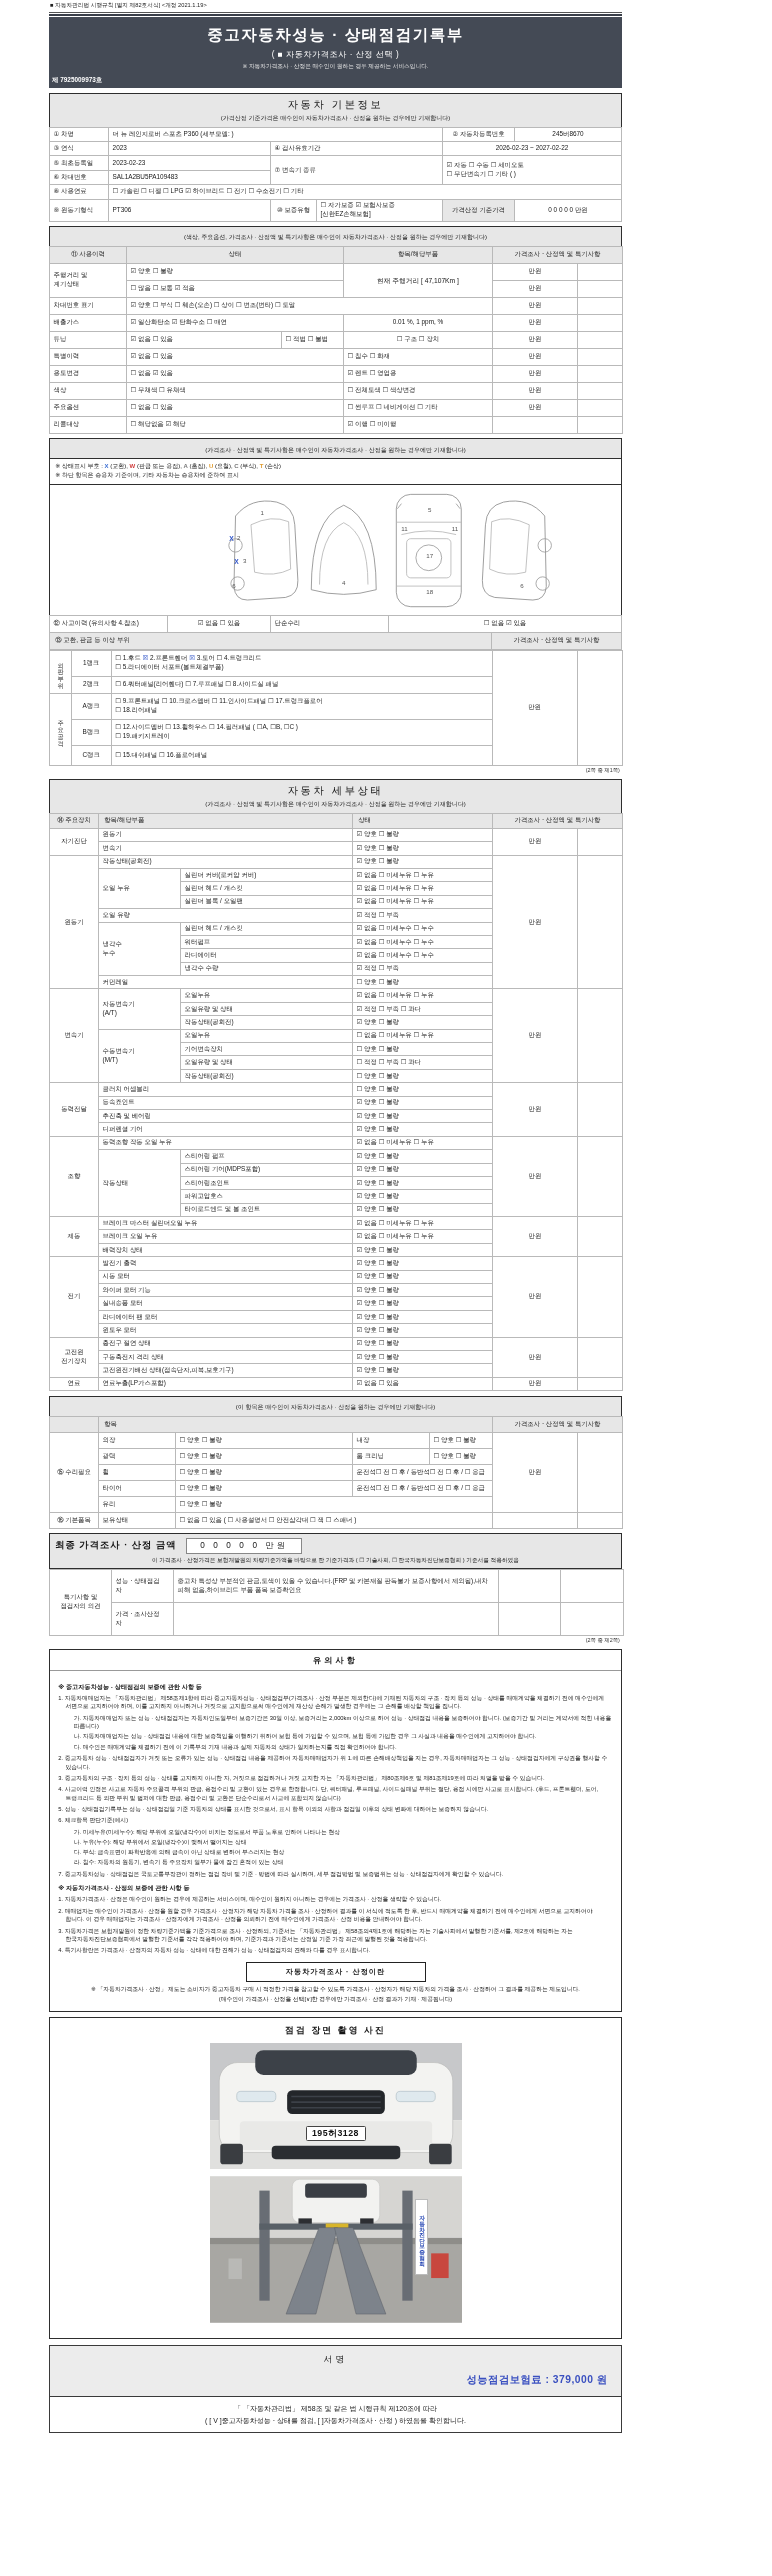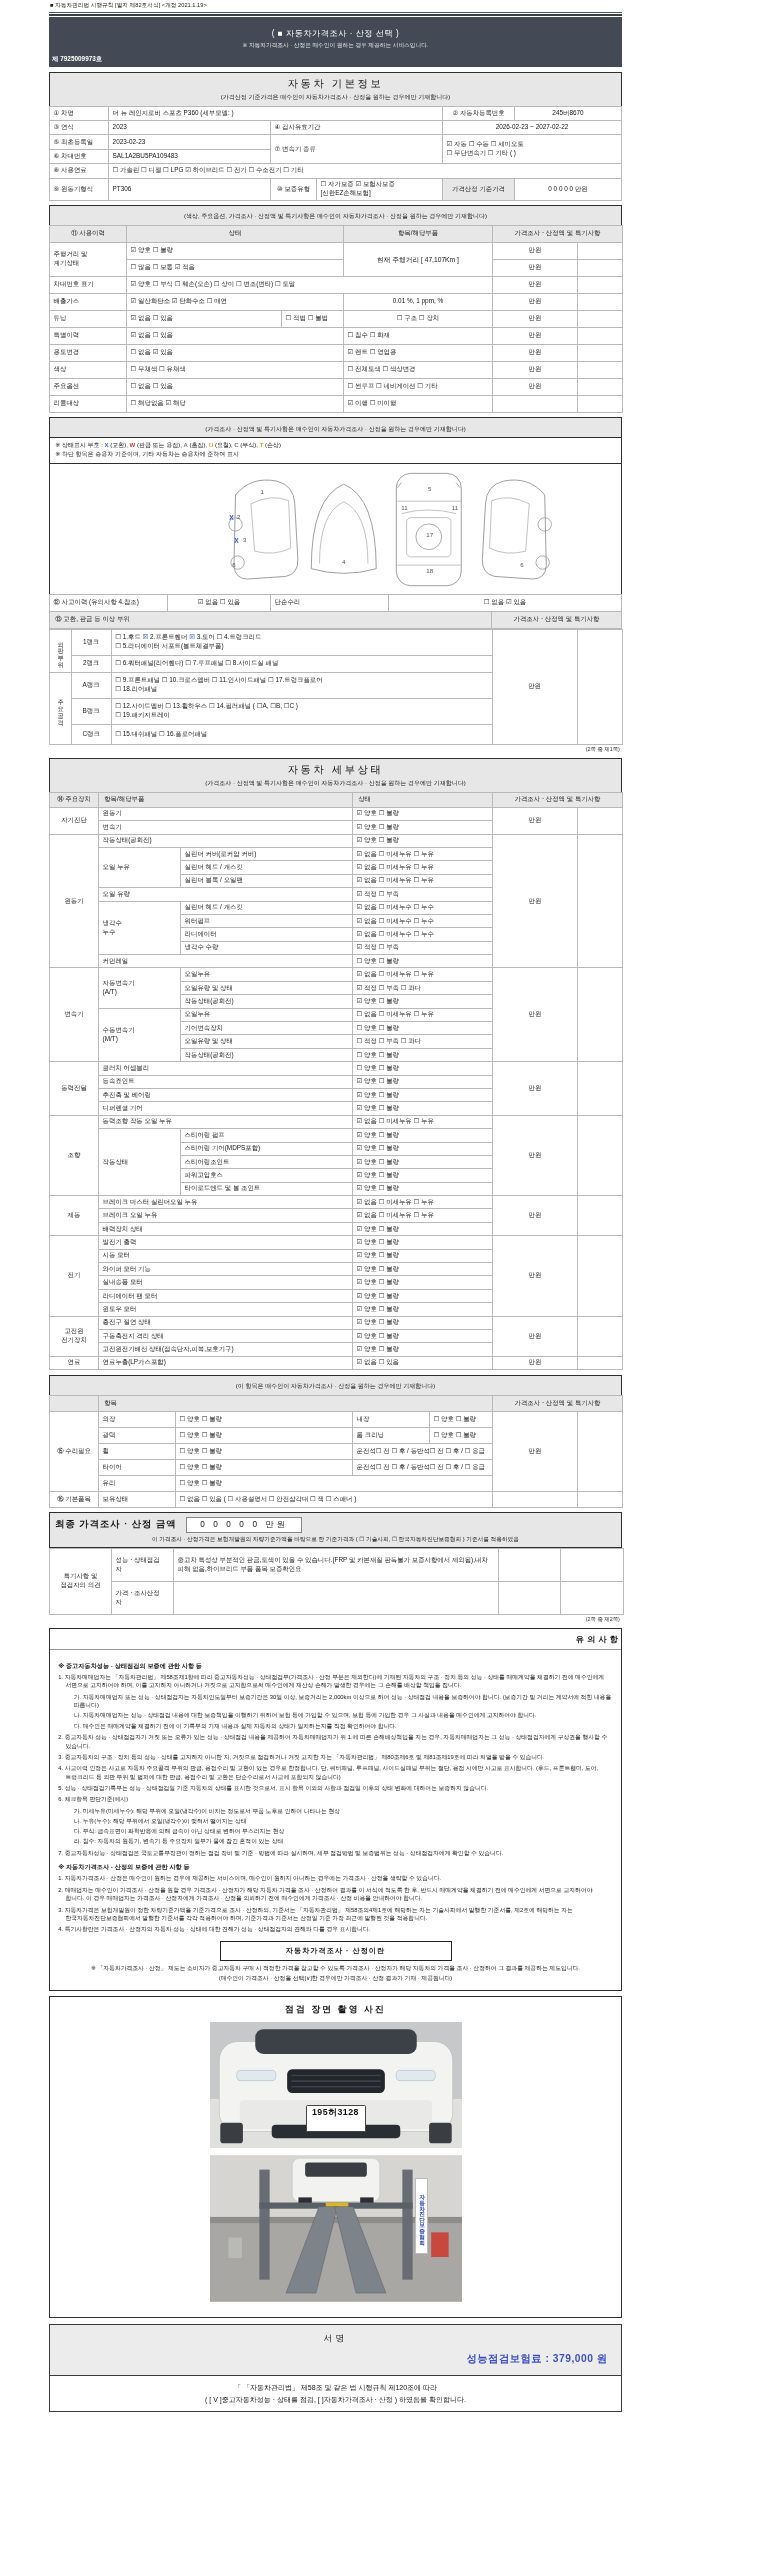--- a/index.html
+++ b/index.html
@@ -39,34 +39,34 @@
 .t-op tr{height:33px}
 .notes{border:1px solid #2e2e2e;border-bottom:none;background:#fff;padding:2.6px 5.2px;font-size:6px;line-height:1.6}
 .diagwrap{border:1px solid #2e2e2e;border-bottom:none;background:#fff}
 .marker{font-size:5.4px;text-align:right;color:#333;padding:1px 2.1px 0 0}
 .finalband{border:1px solid #2e2e2e;background:#e7e7e7;margin-top:4.6px;padding:3.6px 5.2px 3.1px}
 .fb-row{display:flex;align-items:center;justify-content:flex-start;gap:9.3px}
 .fb-label{font-size:9.3px;font-weight:bold;letter-spacing:1px}
 .fb-amt{background:#fff;border:0.5px solid #888;padding:1.5px 13.4px;font-size:8.2px;letter-spacing:3.1px}
 .fb-note{font-size:5.7px;text-align:center;margin-top:3.1px}
 .noticebox{border:1px solid #2e2e2e;margin-top:5.2px;background:#fff}
-.nb-title{font-size:8.2px;font-weight:bold;text-align:right;padding:4.6px 0;border-bottom:0.5px solid #999;letter-spacing:3.1px}
+.nb-title{font-size:8.2px;font-weight:bold;text-align:center;padding:4.6px 0;border-bottom:0.5px solid #999;letter-spacing:3.1px}
 .nb-body{padding:5.2px 8.2px 6.2px}
 .ni{font-size:5.8px;line-height:1.5;margin:1.5px 0;word-break:keep-all}
 .ni.head{font-weight:bold;font-size:6.2px;margin:5.2px 0 2.1px}
 .ni.item{padding-left:7.2px;text-indent:-7.2px;margin:2.6px 0}
 .ni.sub{padding-left:15.5px}
-.cbox{width:232px;margin:7.2px auto 3.1px;border:1px solid #222;text-align:center;font-size:7.2px;font-weight:bold;
+.cbox{width:180px;margin:7.2px auto 3.1px;border:1px solid #222;text-align:center;font-size:7.2px;font-weight:bold;
   padding:3.6px 0;letter-spacing:1px}
 .cbox-note{font-size:5.7px;text-align:center;line-height:1.5}
 .photosec{border:1px solid #2e2e2e;margin-top:5.2px;background:#fff;padding:6.2px 0 8.2px}
 .ps-title{font-size:8.8px;font-weight:bold;text-align:center;letter-spacing:2.1px;margin-bottom:6.2px}
 .photo{position:relative;width:252px;margin:0 auto 7.2px}
 .photo svg{display:block}
-.plate{position:absolute;left:96px;top:83px;width:60px;height:27px;background:#fff;border:1px solid #444;
+.plate{position:absolute;left:96px;top:83px;width:60px;height:15px;background:#fff;border:1px solid #444;
   border-radius:1.5px;text-align:center;font-weight:bold;font-size:8.8px;line-height:13px;color:#111;letter-spacing:0.5px}
 .banner{position:absolute;right:34px;top:23px;width:12.4px;height:76px;background:#fff;border:0.5px solid #bbb;
   color:#2646b4;font-size:5.7px;font-weight:bold;writing-mode:vertical-lr;text-orientation:upright;
   text-align:center;line-height:12.4px}
 .signbox{border:1px solid #3a3a3a;background:#ececec;margin-top:5.2px;padding:8.2px 13.4px 9.3px}
 .sg-title{text-align:center;font-size:8.8px;letter-spacing:3.1px}
 .sg-fee{text-align:right;color:#3a50c0;font-size:10.3px;font-weight:bold;margin-top:7.2px;letter-spacing:0.5px}
 .confirm{border:1px solid #3a3a3a;border-top:none;background:#fff;text-align:center;padding:6.2px 0 5.2px;
   font-size:7px;line-height:1.7}
 svg text{font-family:"Liberation Sans","DejaVu Sans",sans-serif}
@@ -74,20 +74,21 @@
 </head>
 <body>
 
 <div class="page">
 
   <div class="topnote">■ 자동차관리법 시행규칙 [별지 제82호서식] &lt;개정 2021.1.19&gt;</div>
   <div class="hr1"></div>
   <div class="hr2"></div>
 
   <div class="titlebar">
+    <div class="t-main">중고자동차성능 · 상태점검기록부</div>
     <div class="t-sub">( ■ 자동차가격조사 · 산정 선택 )</div>
     <div class="t-note">※ 자동차가격조사 · 산정은 매수인이 원하는 경우 제공하는 서비스입니다.</div>
     <div class="docno">제 7925009973호</div>
   </div>
 
   <div class="sec">
     <div class="sh1">자동차 기본정보</div>
     <div class="sh2">(가격산정 기준가격은 매수인이 자동차가격조사 · 산정을 원하는 경우에만 기재합니다)</div>
   </div>
   <table class="frame t-basic">

